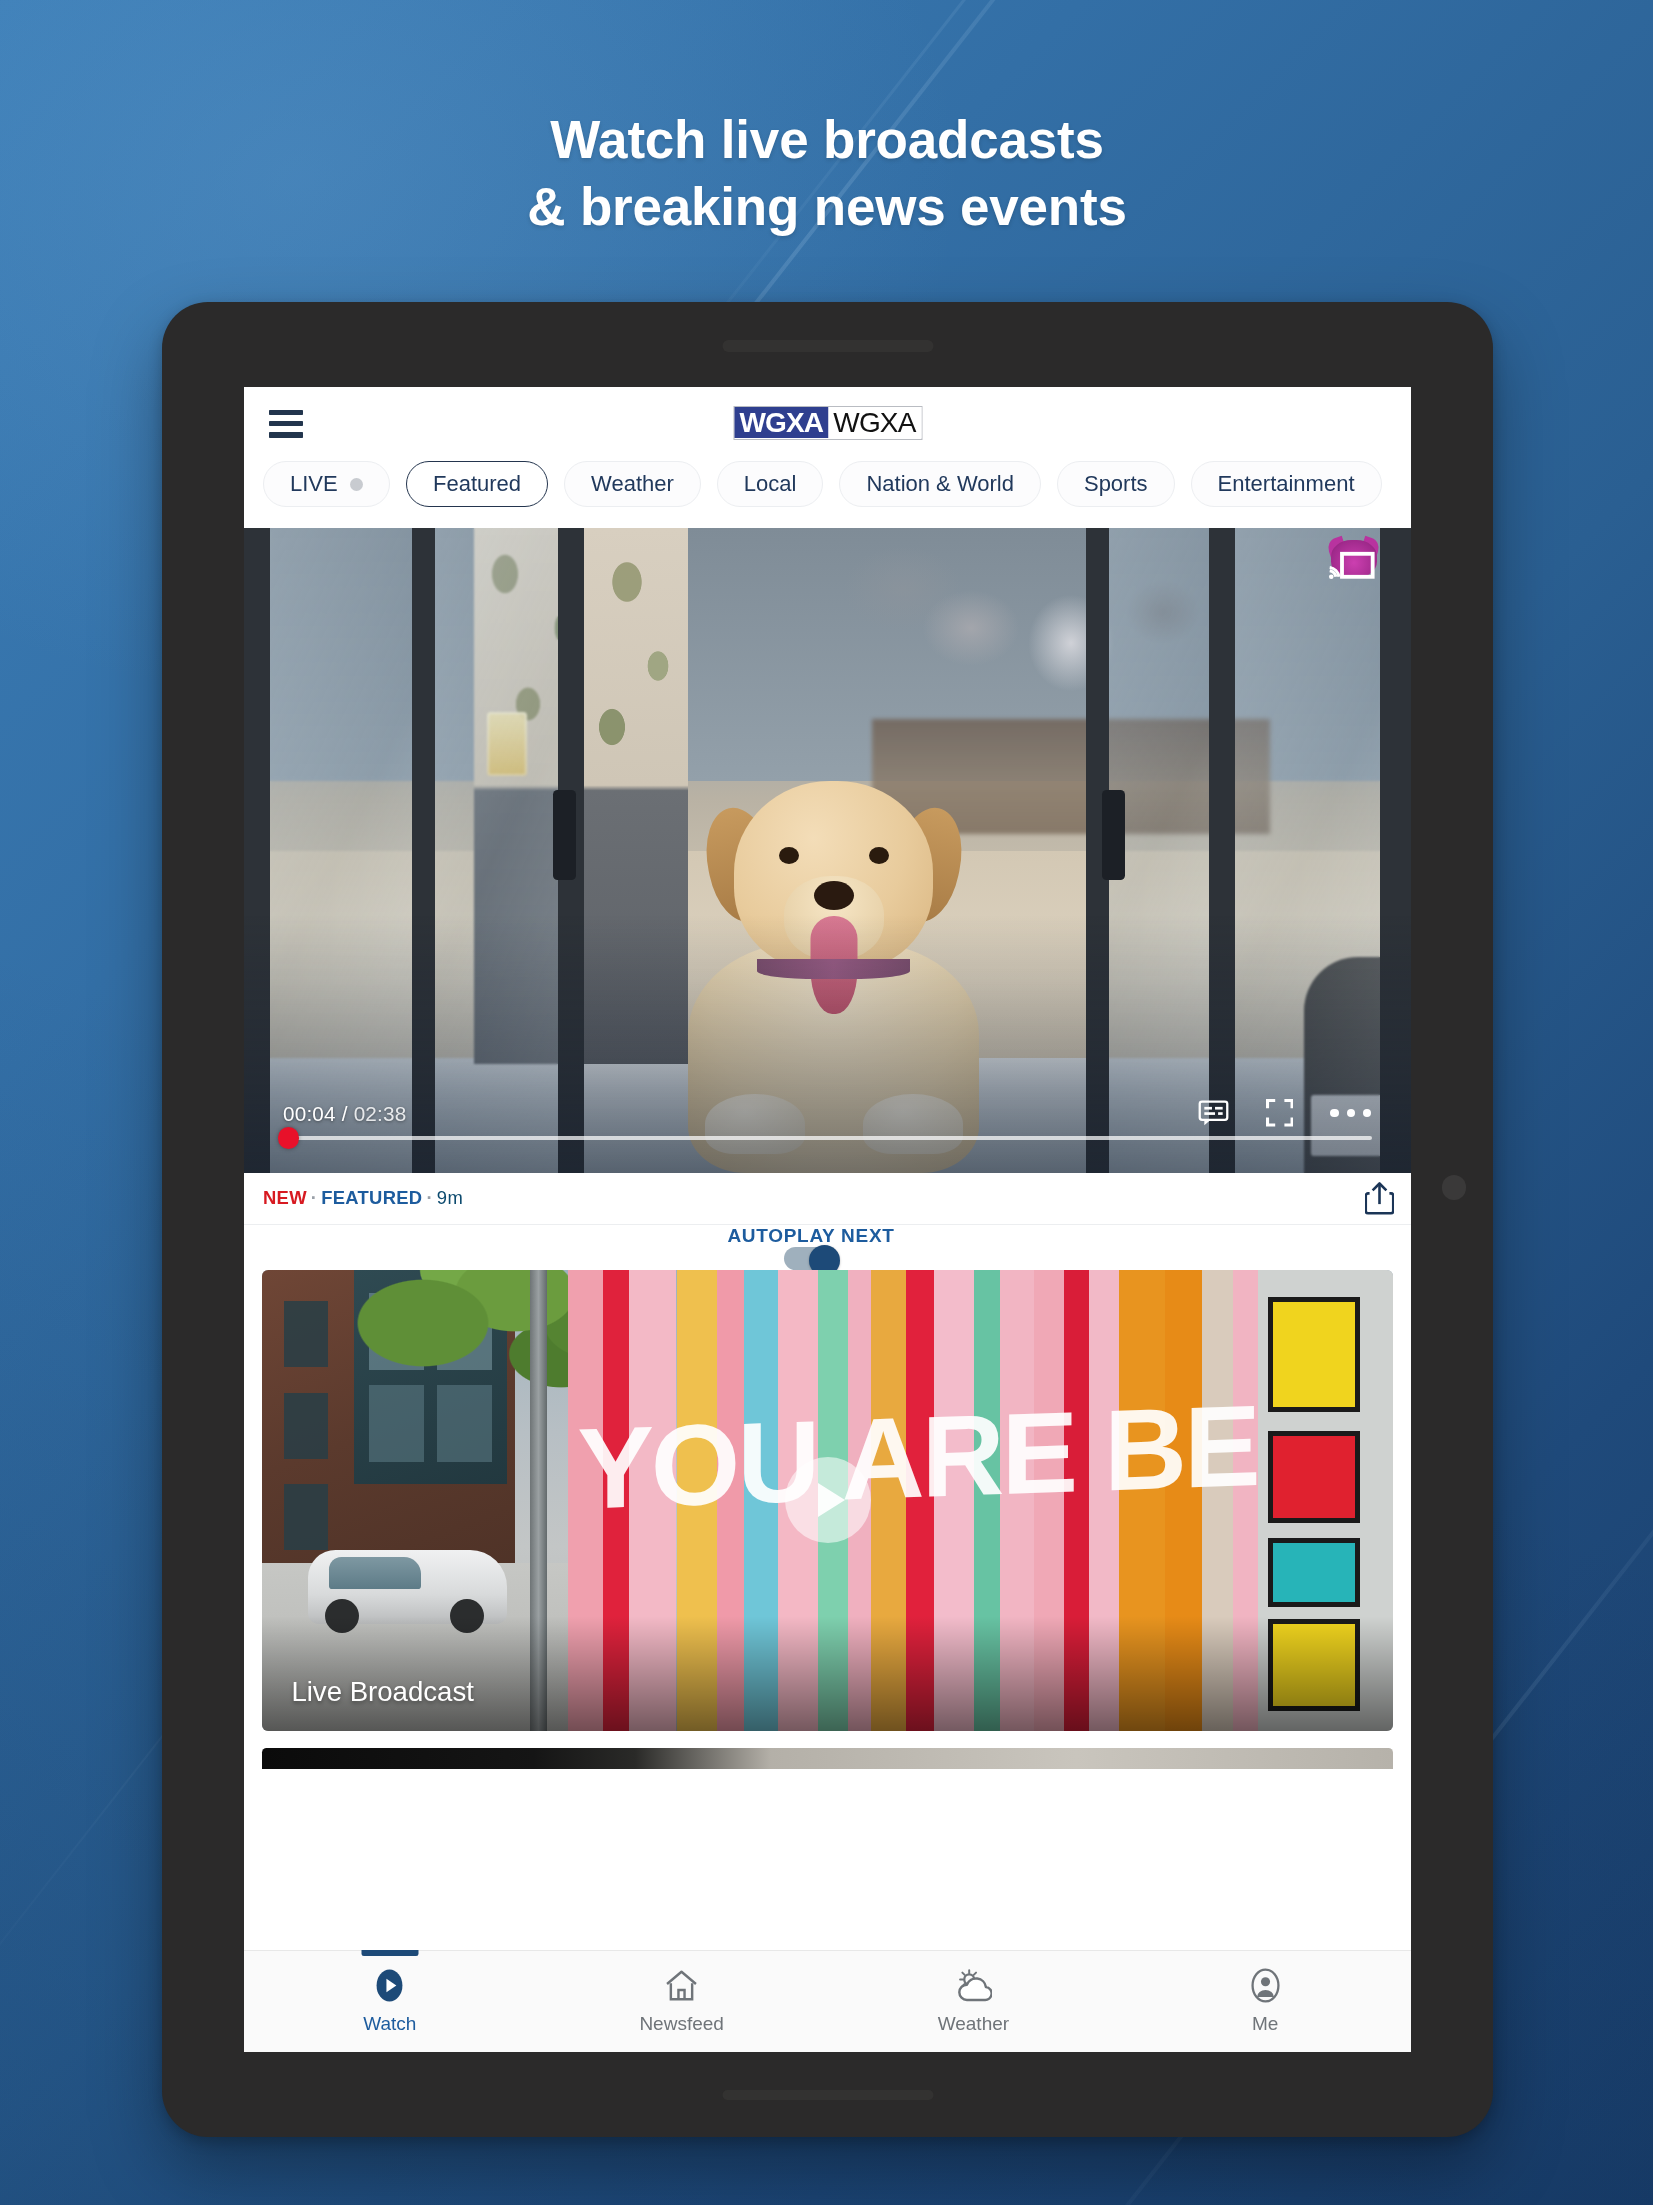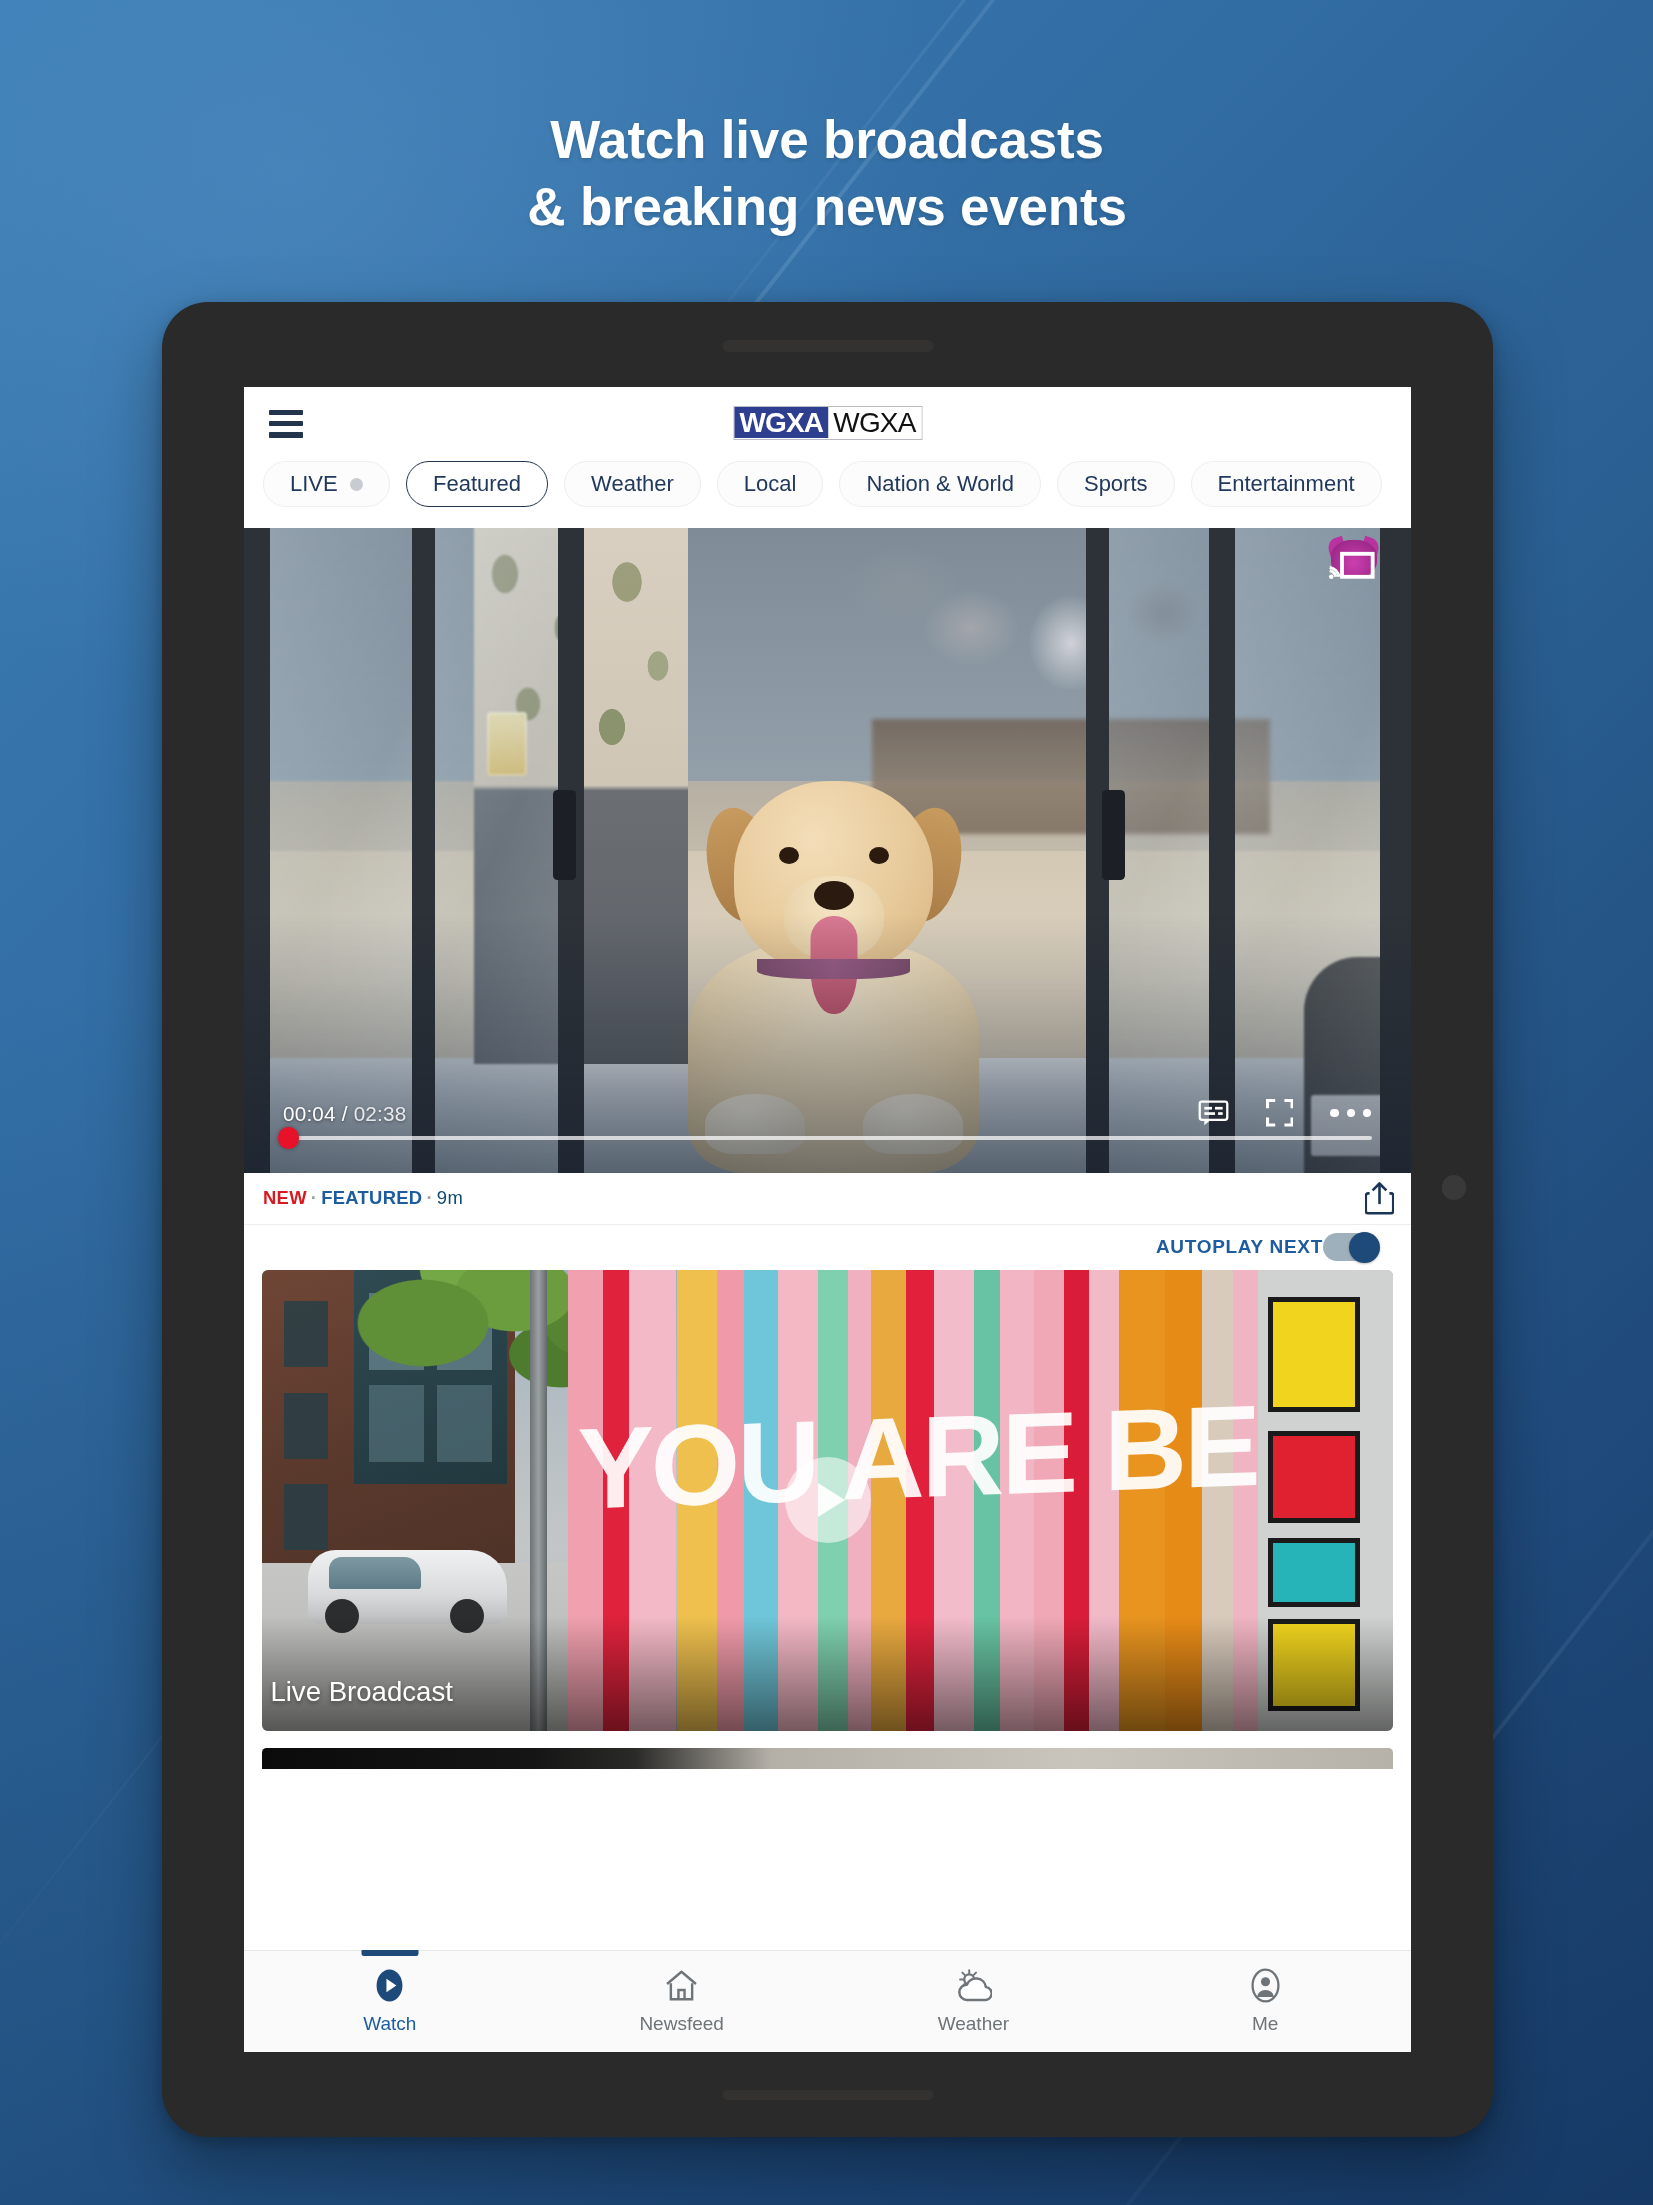--- a/index.html
+++ b/index.html
@@ -311,20 +311,21 @@
   .meta-left { display:flex; align-items:flex-end; gap:4px; font-size:18.4px; font-weight:700; letter-spacing:0.3px; }
   .m-new { color:#d71a21; }
   .m-sep { color:#9aa0a8; font-weight:700; }
   .m-feat { color:#1d5c9e; }
   .m-time { color:#0c4a6e; font-weight:400; }
 
   .autoplay-row {
     display:flex; align-items:center; justify-content:flex-end; 
     height:46px; padding-right:33px; background:#fff;
     border-top:1.1px solid #eceef0;
+    flex-direction:column;
   }
   .autoplay-label { color:#1d5c9e; font-size:19px; font-weight:700; letter-spacing:0.7px; }
   .toggle {
     width:55px; height:27.6px; border-radius:15.3px;
     background:#9fb0bd; position:relative;
   }
   .toggle .knob {
     position:absolute; right:-1.5px; top:-1.5px; width:31px; height:31px; border-radius:50%;
     background:#1d4a78; box-shadow:0 0.8px 2.3px rgba(0,0,0,.3);
   }
@@ -402,21 +403,21 @@
     border-left: 27.6px solid rgba(255,255,255,0.95);
     border-top: 17px solid transparent;
     border-bottom: 17px solid transparent;
     margin-left: 7.7px;
   }
   .card-caption {
     position:absolute; left:0; bottom:0; width:100%; height:115px;
     background: linear-gradient(180deg, rgba(0,0,0,0) 0%, rgba(0,0,0,0.52) 100%);
   }
   .card-caption span {
-    position:absolute; left:8px; bottom:23px;
+    position:absolute; left:29px; bottom:23px;
     color:#fff; font-size:27.6px; font-weight:400;
     text-shadow:0 1.5px 4.6px rgba(0,0,0,.4);
   }
 
   
   .peek {
     margin: 17px 18.4px 0 18.4px; height:21.4px; border-radius:4.6px 4.6px 0 0;
     background: linear-gradient(90deg,#0b0b0b 0%, #151515 24%, #2a2a28 33%, #b4b0a8 45%, #c9c5bd 72%, #b6b2aa 100%);
   }
   .bottom-nav {

